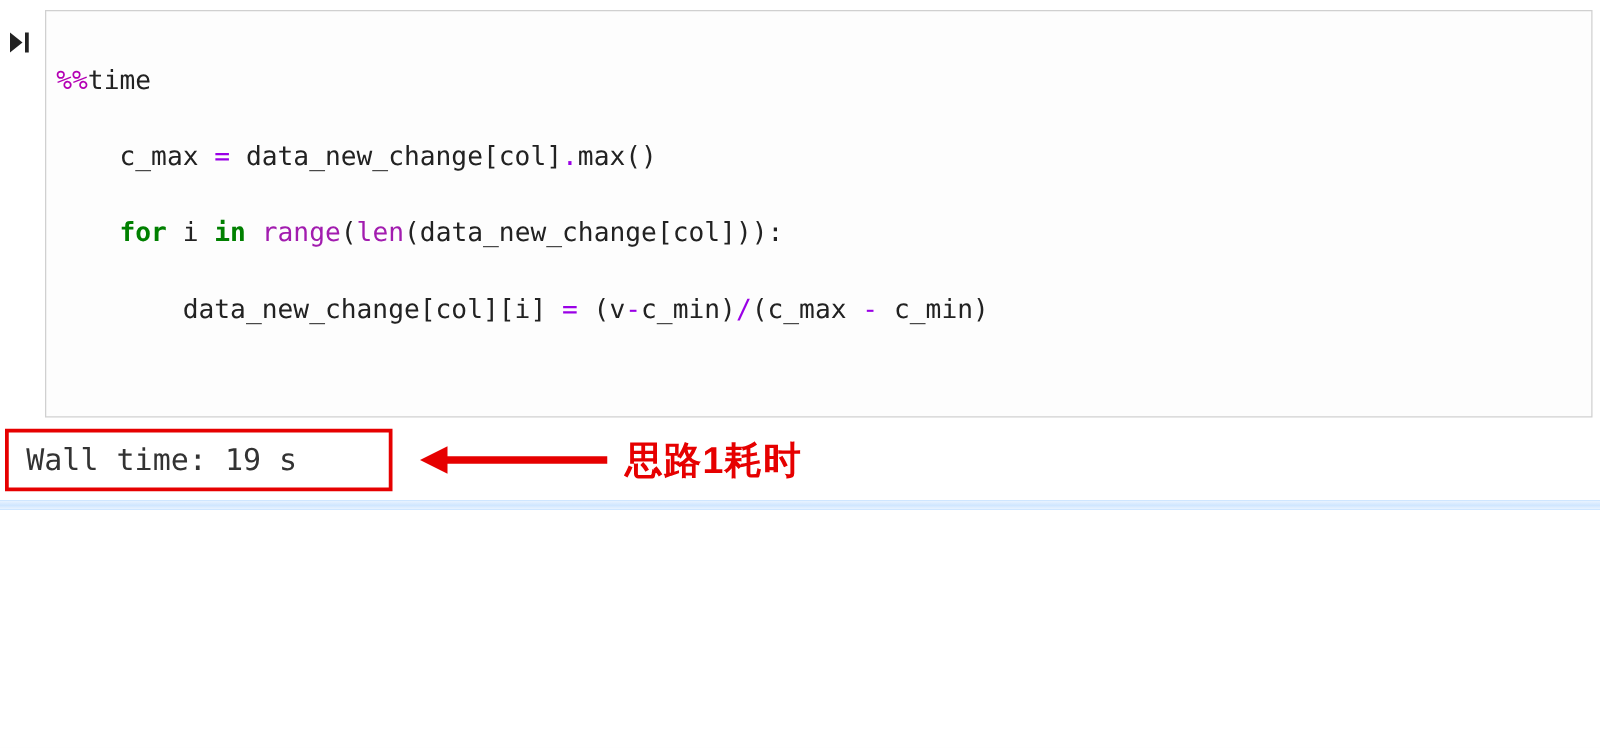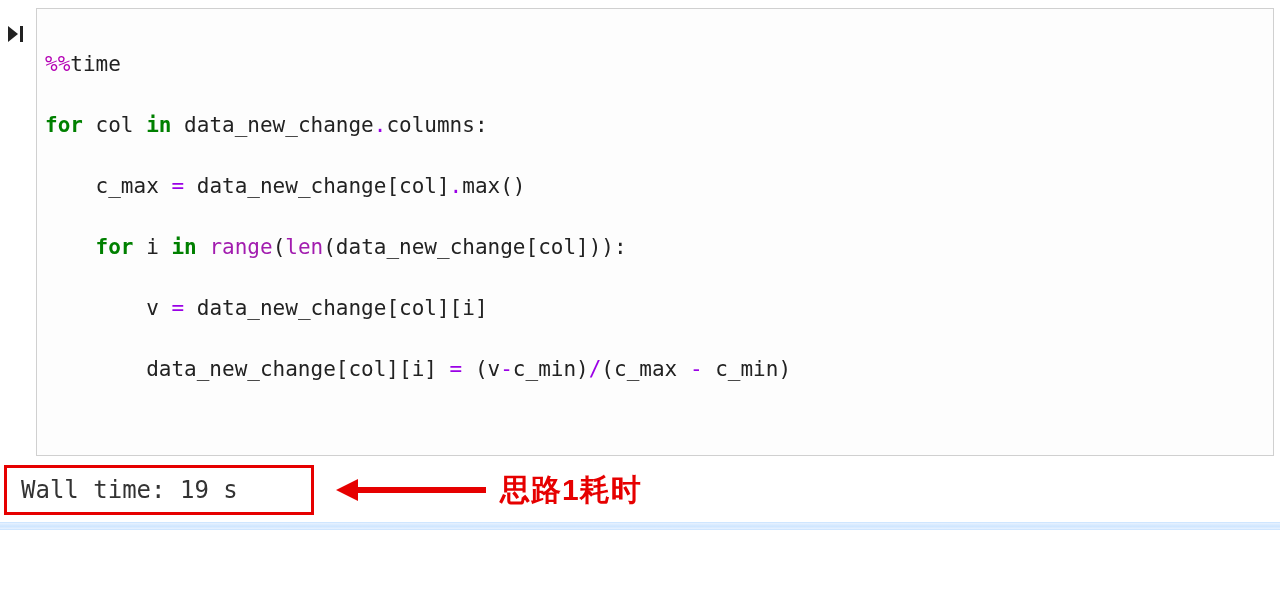--- a/index.html
+++ b/index.html
@@ -95,24 +95,22 @@
 
   <div class="cell">
     <div class="run-gutter">
       <svg width="20" height="20" viewBox="0 0 20 20">
           <polygon points="2,2 2,18 12,10" fill="#222"></polygon>
           <rect x="14" y="2" width="3" height="16" fill="#222"></rect>
         </svg>
     </div>
     <div class="code-block">
 <div class="code-line"><span class="tok-magic">%%</span><span class="tok-var">time</span></div>
-<div class="code-line"><span class="tok-kw">for</span><span class="tok-var"> col </span><span class="tok-kw">in</span><span class="tok-var"> data_new_change</span><span class="tok-op">.</span><span class="tok-var">columns</span><span class="tok-var">:</span></div>
 <div class="code-line"><span>    </span><span class="tok-var">c_max </span><span class="tok-op">=</span><span class="tok-var"> data_new_change[col]</span><span class="tok-op">.</span><span class="tok-var">max</span><span class="tok-var">()</span></div>
 <div class="code-line"><span>    </span><span class="tok-kw">for</span><span class="tok-var"> i </span><span class="tok-kw">in</span><span> </span><span class="tok-builtin">range</span><span class="tok-var">(</span><span class="tok-builtin">len</span><span class="tok-var">(data_new_change[col])):</span></div>
-<div class="code-line"><span>        </span><span class="tok-var">v </span><span class="tok-op">=</span><span class="tok-var"> data_new_change[col][i]</span></div>
 <div class="code-line"><span>        </span><span class="tok-var">data_new_change[col][i] </span><span class="tok-op">=</span><span class="tok-var"> (v</span><span class="tok-op">-</span><span class="tok-var">c_min)</span><span class="tok-op">/</span><span class="tok-var">(c_max </span><span class="tok-op">-</span><span class="tok-var"> c_min)</span></div>
     </div>
   </div>
 
   <div class="annot-row">
     <div class="walltime-box">Wall time: 19 s</div>
     <div class="arrow-wrap">
       <svg width="150" height="30" viewBox="0 0 150 30">
         <line x1="150" y1="15" x2="18" y2="15" stroke="#e60000" stroke-width="6"></line>
         <polygon points="0,15 22,4 22,26" fill="#e60000"></polygon>

